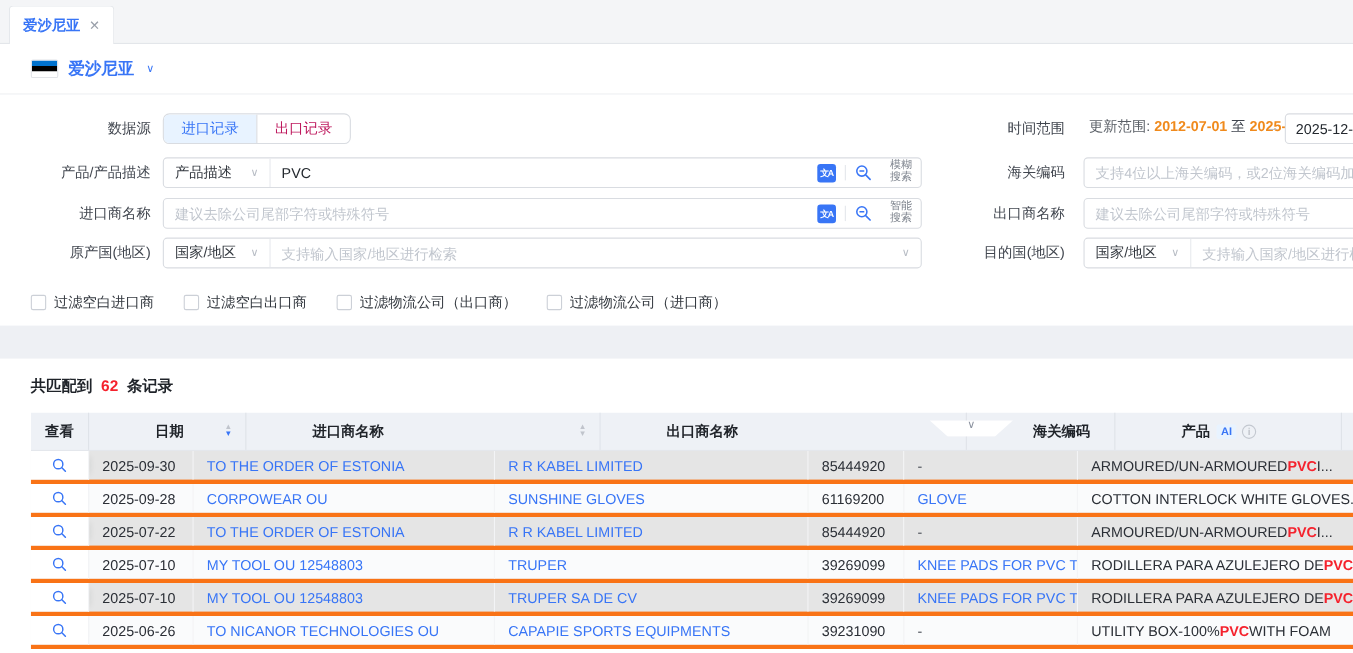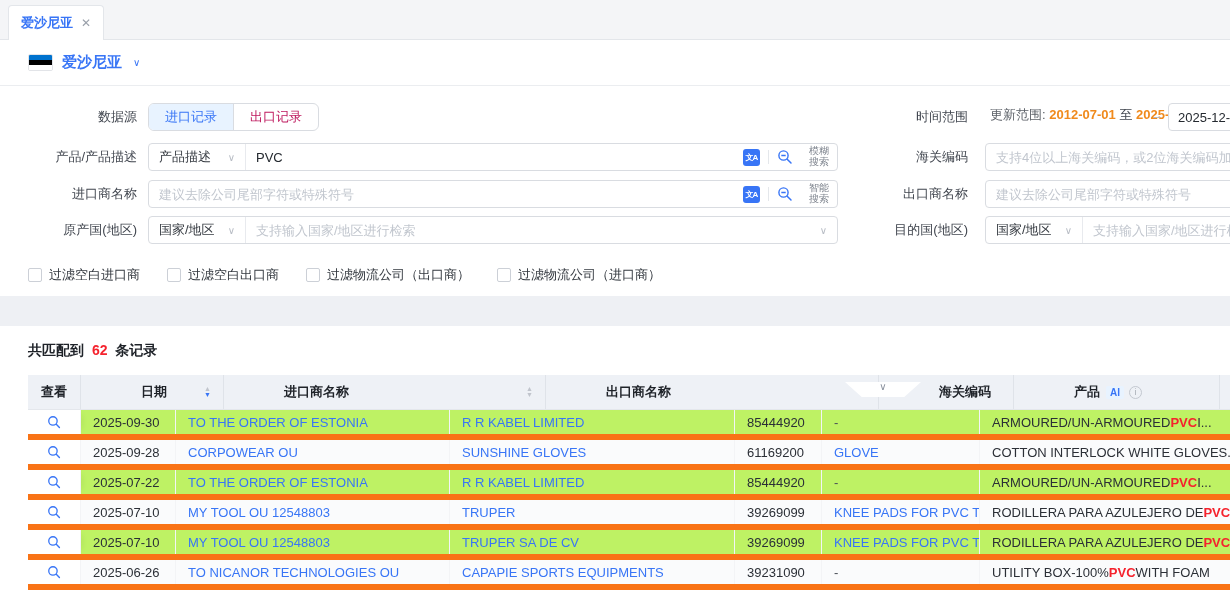--- a/index.html
+++ b/index.html
@@ -75,21 +75,21 @@
   .c0 { width:53px; flex:0 0 53px; justify-content:center; padding:0; }
   .c1 { width:95px; flex:0 0 95px; }
   .c2 { width:274px; flex:0 0 274px; }
   .c3 { width:285px; flex:0 0 285px; }
   .c4 { width:87px; flex:0 0 87px; }
   .c5 { width:158px; flex:0 0 158px; }
   .c6 { flex:1; min-width:250px; }
   .ai-badge { background:#e8f3ff; color:#3875f6; font-size:10px; font-weight:bold; padding:1px 4px; border-radius:2px; margin-left:6px; }
   .info-icon { width:13px; height:13px; border:1px solid #c3c8d0; border-radius:50%; color:#a8adb5; font-size:9px; line-height:11px; text-align:center; margin-left:5px; font-weight:normal; }
 
-  .trow { display:flex; height:30px; border-bottom:6px solid #f97316; background:#bef264; }
+  .trow { display:flex; height:30px; border-bottom:4px solid #f97316; background:#e5e5e5; }
   .trow.alt .td { background:#fafbfc; }
   .td { display:flex; align-items:center; padding:0 12px; font-size:13px; color:#2b2f36; white-space:nowrap; overflow:hidden; border-right:1px solid #f3f4f6; }
   .td:last-child { border-right:none; }
   .trow .c0 { background:#fff !important; box-shadow:6px 0 6px -5px rgba(31,35,41,.08); cursor:pointer; }
   .link { color:#3875f6; cursor:pointer; }
   .hl { color:#f5222d; font-weight:bold; }
   .dash-val { color:#4b5058; }
 </style>
 </head>
 <body>

